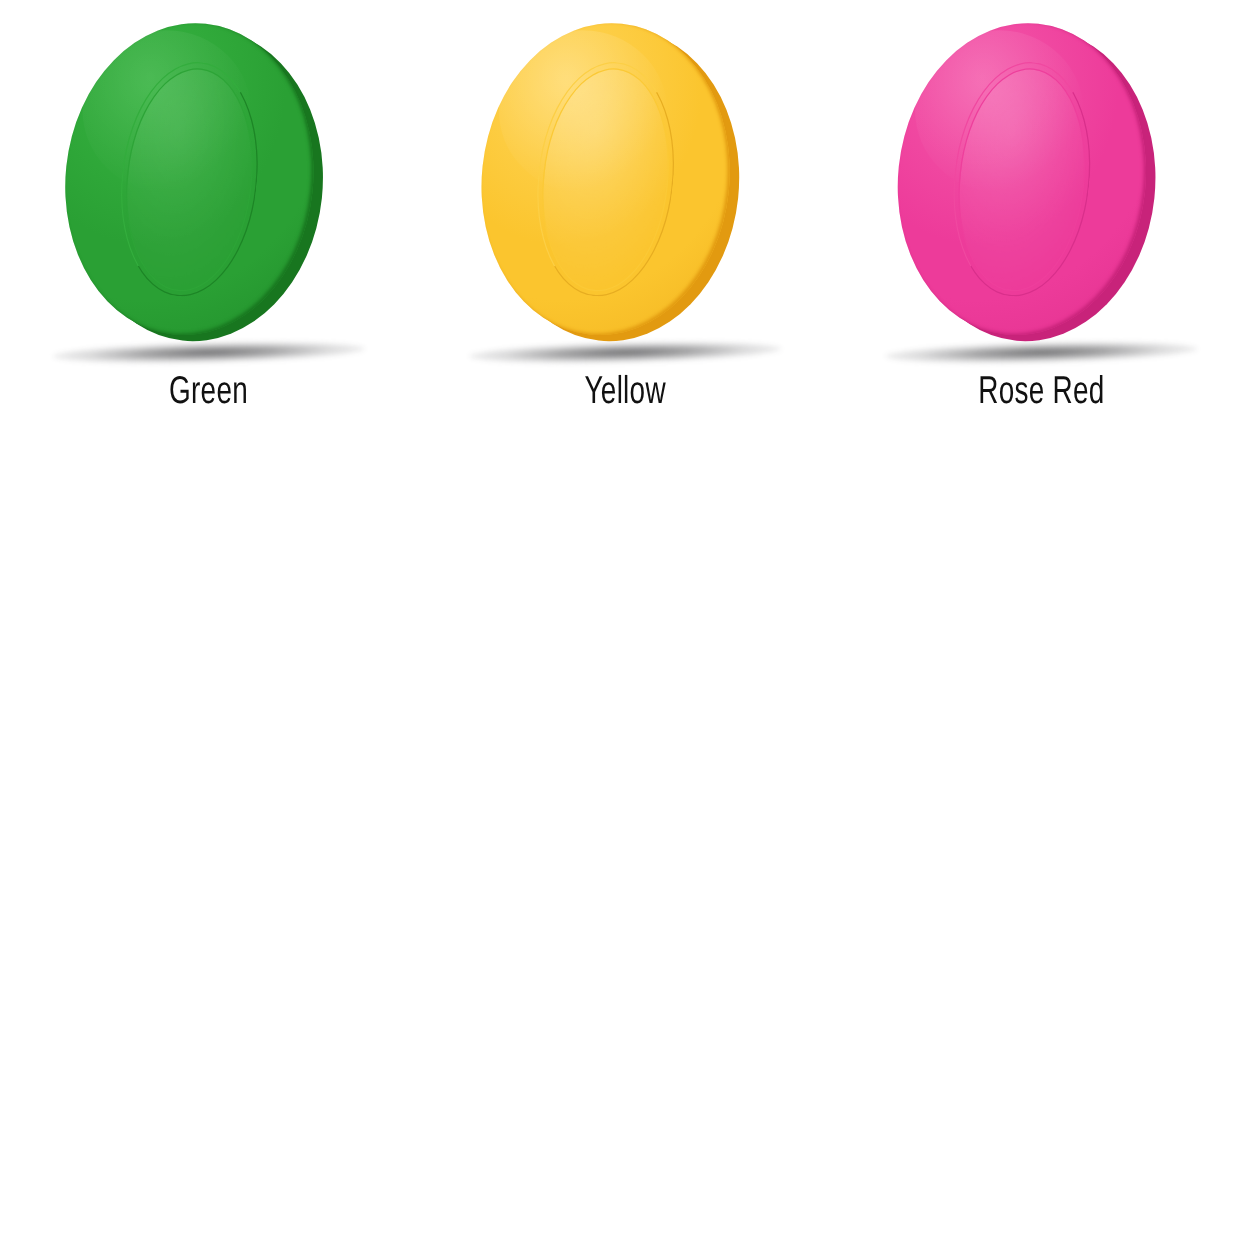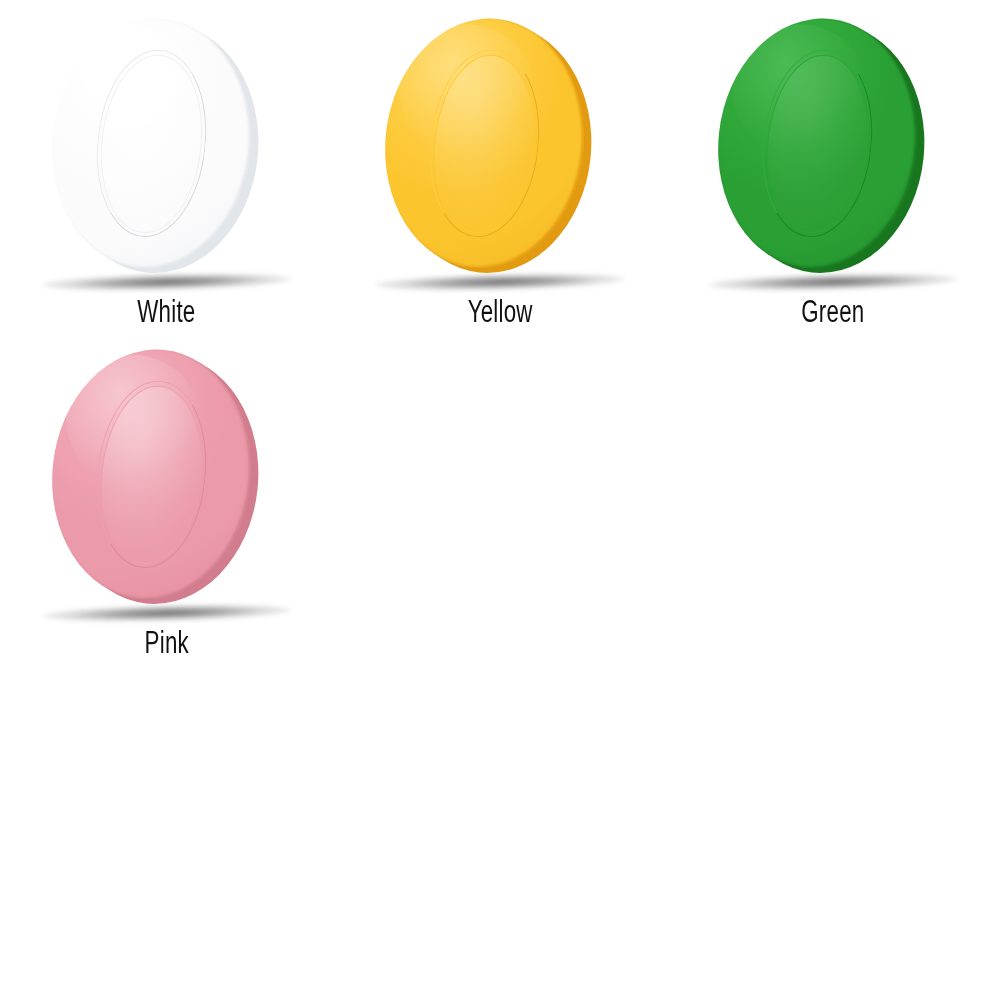--- a/index.html
+++ b/index.html
@@ -137,66 +137,52 @@
     transform-origin:center center;
   }
 </style>
 </head>
 <body style="background: rgb(255, 255, 255);">
 
 <div id="swatch-grid">
     <div class="swatch-cell">
       <div class="disc-stage">
         <div class="disc-shadow"></div>
-        <div class="disc-body" style="--base: #fbfbfc; --hi: #ffffff; --lo: #eceef1; --edge: #e2e5e9; --ring: #e6e9ed; --ringlo: #d6dade; --ring2: #eef0f3; --hi2: rgba(255,255,255,0.9); --sheen: rgba(255,255,255,0.95);">
-          <div class="disc-edge" style="--base: #fbfbfc; --hi: #ffffff; --lo: #eceef1; --edge: #e2e5e9; --ring: #e6e9ed; --ringlo: #d6dade; --ring2: #eef0f3; --hi2: rgba(255,255,255,0.9); --sheen: rgba(255,255,255,0.95);"></div>
-          <div class="disc-face" style="--base: #fbfbfc; --hi: #ffffff; --lo: #eceef1; --edge: #e2e5e9; --ring: #e6e9ed; --ringlo: #d6dade; --ring2: #eef0f3; --hi2: rgba(255,255,255,0.9); --sheen: rgba(255,255,255,0.95);">
-            <div class="disc-sheen" style="--sheen: rgba(255,255,255,0.95);"></div>
-            <div class="disc-ring-outer" style="--ring: #e6e9ed; --ringlo: #d6dade;"></div>
-            <div class="disc-ring-inner" style="--ring2: #eef0f3; --hi2: rgba(255,255,255,0.9);"></div>
+        <div class="disc-body" style="--base: #2aa034; --hi: #37b341; --lo: #1f8a29; --edge: #18761f; --ring: #33ad3d; --ringlo: #1d8526; --ring2: #2da437; --hi2: rgba(255,255,255,0.08); --sheen: rgba(255,255,255,0.10);">
+          <div class="disc-edge" style="--base: #2aa034; --hi: #37b341; --lo: #1f8a29; --edge: #18761f; --ring: #33ad3d; --ringlo: #1d8526; --ring2: #2da437; --hi2: rgba(255,255,255,0.08); --sheen: rgba(255,255,255,0.10);"></div>
+          <div class="disc-face" style="--base: #2aa034; --hi: #37b341; --lo: #1f8a29; --edge: #18761f; --ring: #33ad3d; --ringlo: #1d8526; --ring2: #2da437; --hi2: rgba(255,255,255,0.08); --sheen: rgba(255,255,255,0.10);">
+            <div class="disc-sheen" style="--sheen: rgba(255,255,255,0.10);"></div>
+            <div class="disc-ring-outer" style="--ring: #33ad3d; --ringlo: #1d8526;"></div>
+            <div class="disc-ring-inner" style="--ring2: #2da437; --hi2: rgba(255,255,255,0.08);"></div>
           </div>
         </div>
       </div>
-      <div class="disc-label">White</div>
+      <div class="disc-label">Green</div>
     </div>
     <div class="swatch-cell">
       <div class="disc-stage">
         <div class="disc-shadow"></div>
         <div class="disc-body" style="--base: #fbc52e; --hi: #ffd558; --lo: #f0b01c; --edge: #e29a10; --ring: #fccf46; --ringlo: #e7ad21; --ring2: #fbc936; --hi2: rgba(255,255,255,0.18); --sheen: rgba(255,255,255,0.22);">
           <div class="disc-edge" style="--base: #fbc52e; --hi: #ffd558; --lo: #f0b01c; --edge: #e29a10; --ring: #fccf46; --ringlo: #e7ad21; --ring2: #fbc936; --hi2: rgba(255,255,255,0.18); --sheen: rgba(255,255,255,0.22);"></div>
           <div class="disc-face" style="--base: #fbc52e; --hi: #ffd558; --lo: #f0b01c; --edge: #e29a10; --ring: #fccf46; --ringlo: #e7ad21; --ring2: #fbc936; --hi2: rgba(255,255,255,0.18); --sheen: rgba(255,255,255,0.22);">
             <div class="disc-sheen" style="--sheen: rgba(255,255,255,0.22);"></div>
             <div class="disc-ring-outer" style="--ring: #fccf46; --ringlo: #e7ad21;"></div>
             <div class="disc-ring-inner" style="--ring2: #fbc936; --hi2: rgba(255,255,255,0.18);"></div>
           </div>
         </div>
       </div>
       <div class="disc-label">Yellow</div>
     </div>
     <div class="swatch-cell">
       <div class="disc-stage">
         <div class="disc-shadow"></div>
-        <div class="disc-body" style="--base: #2aa034; --hi: #37b341; --lo: #1f8a29; --edge: #18761f; --ring: #33ad3d; --ringlo: #1d8526; --ring2: #2da437; --hi2: rgba(255,255,255,0.08); --sheen: rgba(255,255,255,0.10);">
-          <div class="disc-edge" style="--base: #2aa034; --hi: #37b341; --lo: #1f8a29; --edge: #18761f; --ring: #33ad3d; --ringlo: #1d8526; --ring2: #2da437; --hi2: rgba(255,255,255,0.08); --sheen: rgba(255,255,255,0.10);"></div>
-          <div class="disc-face" style="--base: #2aa034; --hi: #37b341; --lo: #1f8a29; --edge: #18761f; --ring: #33ad3d; --ringlo: #1d8526; --ring2: #2da437; --hi2: rgba(255,255,255,0.08); --sheen: rgba(255,255,255,0.10);">
-            <div class="disc-sheen" style="--sheen: rgba(255,255,255,0.10);"></div>
-            <div class="disc-ring-outer" style="--ring: #33ad3d; --ringlo: #1d8526;"></div>
-            <div class="disc-ring-inner" style="--ring2: #2da437; --hi2: rgba(255,255,255,0.08);"></div>
+        <div class="disc-body" style="--base: #ed3b9a; --hi: #f457a9; --lo: #df2e8c; --edge: #c8237a; --ring: #f048a0; --ringlo: #d92f8b; --ring2: #ee3f9c; --hi2: rgba(255,255,255,0.12); --sheen: rgba(255,255,255,0.15);">
+          <div class="disc-edge" style="--base: #ed3b9a; --hi: #f457a9; --lo: #df2e8c; --edge: #c8237a; --ring: #f048a0; --ringlo: #d92f8b; --ring2: #ee3f9c; --hi2: rgba(255,255,255,0.12); --sheen: rgba(255,255,255,0.15);"></div>
+          <div class="disc-face" style="--base: #ed3b9a; --hi: #f457a9; --lo: #df2e8c; --edge: #c8237a; --ring: #f048a0; --ringlo: #d92f8b; --ring2: #ee3f9c; --hi2: rgba(255,255,255,0.12); --sheen: rgba(255,255,255,0.15);">
+            <div class="disc-sheen" style="--sheen: rgba(255,255,255,0.15);"></div>
+            <div class="disc-ring-outer" style="--ring: #f048a0; --ringlo: #d92f8b;"></div>
+            <div class="disc-ring-inner" style="--ring2: #ee3f9c; --hi2: rgba(255,255,255,0.12);"></div>
           </div>
         </div>
       </div>
-      <div class="disc-label">Green</div>
-    </div>
-    <div class="swatch-cell">
-      <div class="disc-stage">
-        <div class="disc-shadow"></div>
-        <div class="disc-body" style="--base: #eb9aaa; --hi: #f3aebb; --lo: #e08b9c; --edge: #d27d8e; --ring: #ee9fae; --ringlo: #dd8b9b; --ring2: #eca0af; --hi2: rgba(255,255,255,0.25); --sheen: rgba(255,255,255,0.30);">
-          <div class="disc-edge" style="--base: #eb9aaa; --hi: #f3aebb; --lo: #e08b9c; --edge: #d27d8e; --ring: #ee9fae; --ringlo: #dd8b9b; --ring2: #eca0af; --hi2: rgba(255,255,255,0.25); --sheen: rgba(255,255,255,0.30);"></div>
-          <div class="disc-face" style="--base: #eb9aaa; --hi: #f3aebb; --lo: #e08b9c; --edge: #d27d8e; --ring: #ee9fae; --ringlo: #dd8b9b; --ring2: #eca0af; --hi2: rgba(255,255,255,0.25); --sheen: rgba(255,255,255,0.30);">
-            <div class="disc-sheen" style="--sheen: rgba(255,255,255,0.30);"></div>
-            <div class="disc-ring-outer" style="--ring: #ee9fae; --ringlo: #dd8b9b;"></div>
-            <div class="disc-ring-inner" style="--ring2: #eca0af; --hi2: rgba(255,255,255,0.25);"></div>
-          </div>
-        </div>
-      </div>
-      <div class="disc-label">Pink</div>
+      <div class="disc-label">Rose Red</div>
     </div>
   </div>
 
 </body></html>

